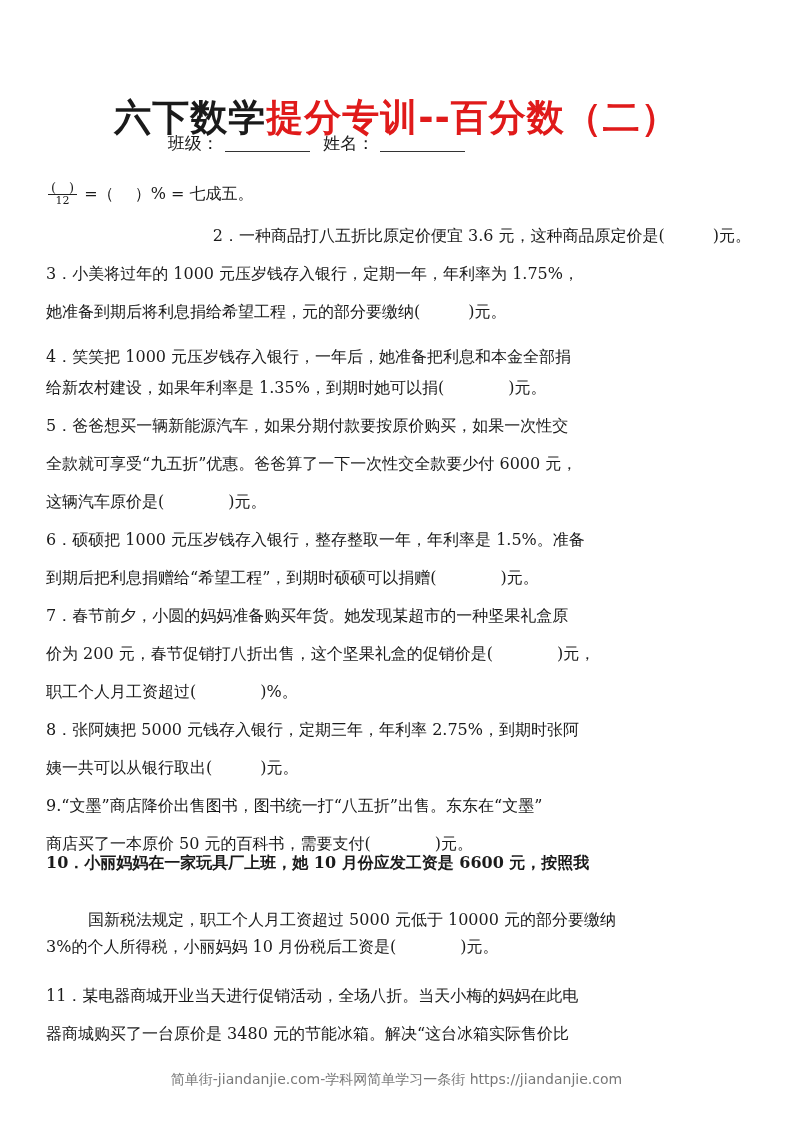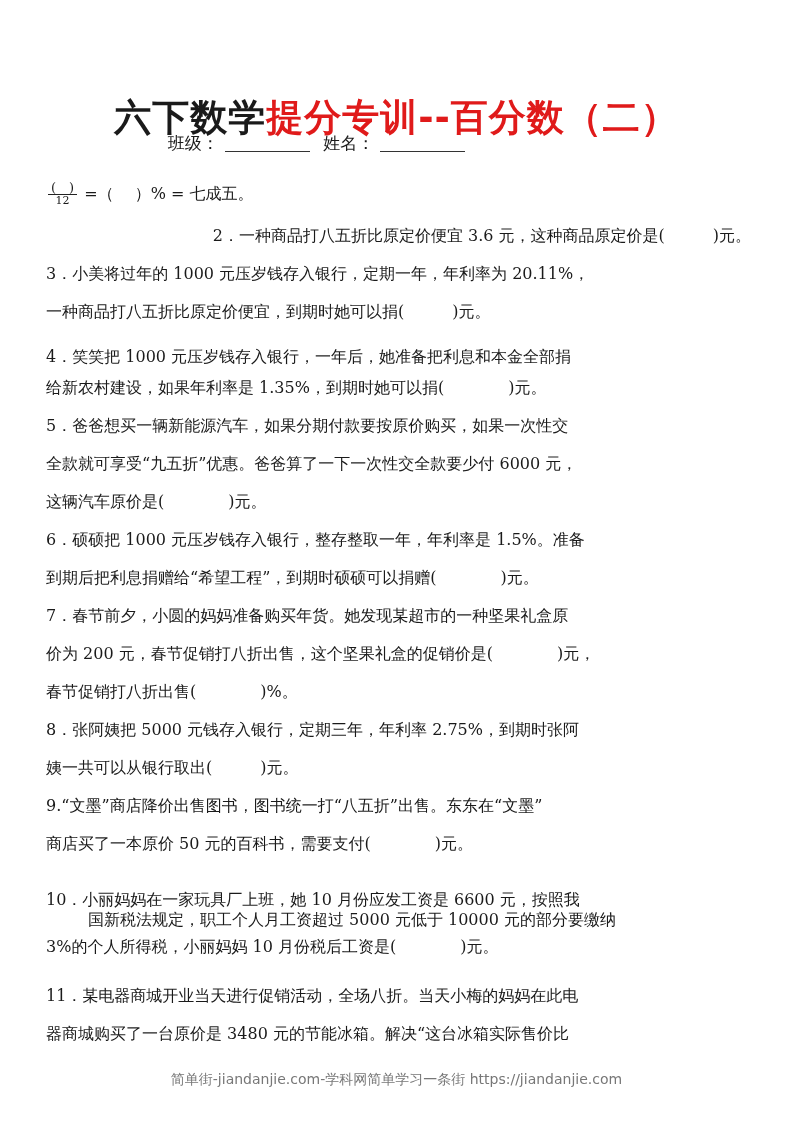--- a/index.html
+++ b/index.html
@@ -24,36 +24,36 @@
   <span>姓名：</span><span class="blank-line"></span>
 </div>
 
 <div class="q" style="top:175px">
   <span class="frac"><span class="num">(　)</span><span class="den">12</span></span>
   <span>=（　 ）% = 七成五。</span>
 </div>
 
 <div id="lines">
     <div class="q" style="top: 217px; text-align: right;">2．一种商品打八五折比原定价便宜 3.6 元，这种商品原定价是(　　　)元。</div>
-    <div class="q" style="top: 255px;">3．小美将过年的 1000 元压岁钱存入银行，定期一年，年利率为 20.11%，</div>
-    <div class="q" style="top: 293px;">一种商品打八五折比原定价便宜，到期时她可以捐(　　　)元。</div>
+    <div class="q" style="top: 255px;">3．小美将过年的 1000 元压岁钱存入银行，定期一年，年利率为 1.75%，</div>
+    <div class="q" style="top: 293px;">她准备到期后将利息捐给希望工程，元的部分要缴纳(　　　)元。</div>
     <div class="q" style="top: 338px;">4．笑笑把 1000 元压岁钱存入银行，一年后，她准备把利息和本金全部捐</div>
     <div class="q" style="top: 369px;">给新农村建设，如果年利率是 1.35%，到期时她可以捐(　　　　)元。</div>
     <div class="q" style="top: 407px;">5．爸爸想买一辆新能源汽车，如果分期付款要按原价购买，如果一次性交</div>
     <div class="q" style="top: 445px;">全款就可享受“九五折”优惠。爸爸算了一下一次性交全款要少付 6000 元，</div>
     <div class="q" style="top: 483px;">这辆汽车原价是(　　　　)元。</div>
     <div class="q" style="top: 521px;">6．硕硕把 1000 元压岁钱存入银行，整存整取一年，年利率是 1.5%。准备</div>
     <div class="q" style="top: 559px;">到期后把利息捐赠给“希望工程”，到期时硕硕可以捐赠(　　　　)元。</div>
     <div class="q" style="top: 597px;">7．春节前夕，小圆的妈妈准备购买年货。她发现某超市的一种坚果礼盒原</div>
     <div class="q" style="top: 635px;">价为 200 元，春节促销打八折出售，这个坚果礼盒的促销价是(　　　　)元，</div>
-    <div class="q" style="top: 673px;">春节促销打八折出售(　　　　)%。</div>
+    <div class="q" style="top: 673px;">职工个人月工资超过(　　　　)%。</div>
     <div class="q" style="top: 711px;">8．张阿姨把 5000 元钱存入银行，定期三年，年利率 2.75%，到期时张阿</div>
     <div class="q" style="top: 749px;">姨一共可以从银行取出(　　　)元。</div>
     <div class="q" style="top: 787px;">9.“文墨”商店降价出售图书，图书统一打“八五折”出售。东东在“文墨”</div>
     <div class="q" style="top: 825px;">商店买了一本原价 50 元的百科书，需要支付(　　　　)元。</div>
-    <div class="q" style="top: 881px;">10．小丽妈妈在一家玩具厂上班，她 10 月份应发工资是 6600 元，按照我</div>
+    <div class="q" style="top: 844px; font-weight: bold;">10．小丽妈妈在一家玩具厂上班，她 10 月份应发工资是 6600 元，按照我</div>
     <div class="q" style="top: 901px; margin-left: 42px;">国新税法规定，职工个人月工资超过 5000 元低于 10000 元的部分要缴纳</div>
     <div class="q" style="top: 928px;">3%的个人所得税，小丽妈妈 10 月份税后工资是(　　　　)元。</div>
     <div class="q" style="top: 977px;">11．某电器商城开业当天进行促销活动，全场八折。当天小梅的妈妈在此电</div>
     <div class="q" style="top: 1015px;">器商城购买了一台原价是 3480 元的节能冰箱。解决“这台冰箱实际售价比</div>
   </div>
 
 <div class="footer">简单街-jiandanjie.com-学科网简单学习一条街 https://jiandanjie.com</div>
 
 </body></html>

